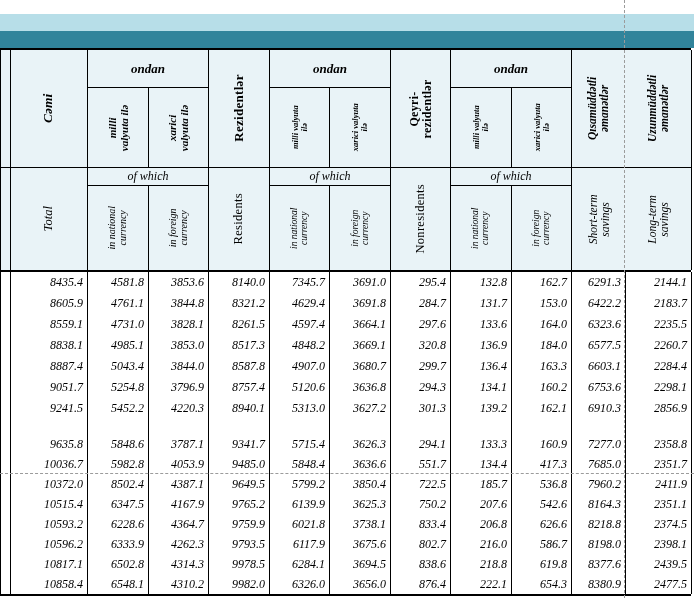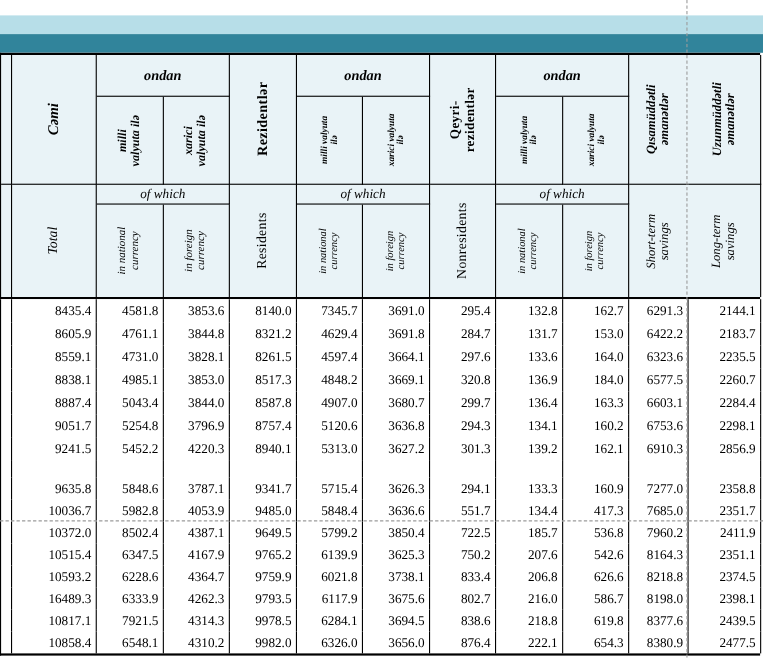--- a/index.html
+++ b/index.html
@@ -29,20 +29,21 @@
   .hdr{
     grid-template-rows:38px 80px 18px 84px;
     background:var(--hdr-bg);
     border-top:2px solid var(--grid);
     border-bottom:2px solid var(--grid);
   }
   .bodyg{
     grid-template-rows:repeat(7,21px) 15px repeat(8,20px);
     background:#fff;
     border-bottom:2px solid var(--grid);
+    font-style:italic;
   }
   .c{
     display:flex; align-items:center; justify-content:center;
     text-align:center; white-space:pre-line;
     border-right:1px solid var(--grid);
     border-bottom:1px solid var(--grid);
   }
   .noB{ border-bottom:none; }
   .noR{ border-right:none; }
   .rot{ display:inline-block; transform:rotate(-90deg); line-height:1.08; white-space:pre-line; }
@@ -325,34 +326,34 @@
         <div class="bc">4364.7</div>
         <div class="bc">9759.9</div>
         <div class="bc">6021.8</div>
         <div class="bc">3738.1</div>
         <div class="bc">833.4</div>
         <div class="bc">206.8</div>
         <div class="bc">626.6</div>
         <div class="bc noR">8218.8</div>
         <div class="bc">2374.5</div>
         <div class="bc stub"></div>
-        <div class="bc">16489.3</div>
+        <div class="bc">10596.2</div>
         <div class="bc">6333.9</div>
         <div class="bc">4262.3</div>
         <div class="bc">9793.5</div>
         <div class="bc">6117.9</div>
         <div class="bc">3675.6</div>
         <div class="bc">802.7</div>
         <div class="bc">216.0</div>
         <div class="bc">586.7</div>
         <div class="bc noR">8198.0</div>
         <div class="bc">2398.1</div>
         <div class="bc stub"></div>
         <div class="bc">10817.1</div>
-        <div class="bc">7921.5</div>
+        <div class="bc">6502.8</div>
         <div class="bc">4314.3</div>
         <div class="bc">9978.5</div>
         <div class="bc">6284.1</div>
         <div class="bc">3694.5</div>
         <div class="bc">838.6</div>
         <div class="bc">218.8</div>
         <div class="bc">619.8</div>
         <div class="bc noR">8377.6</div>
         <div class="bc">2439.5</div>
         <div class="bc stub"></div>

